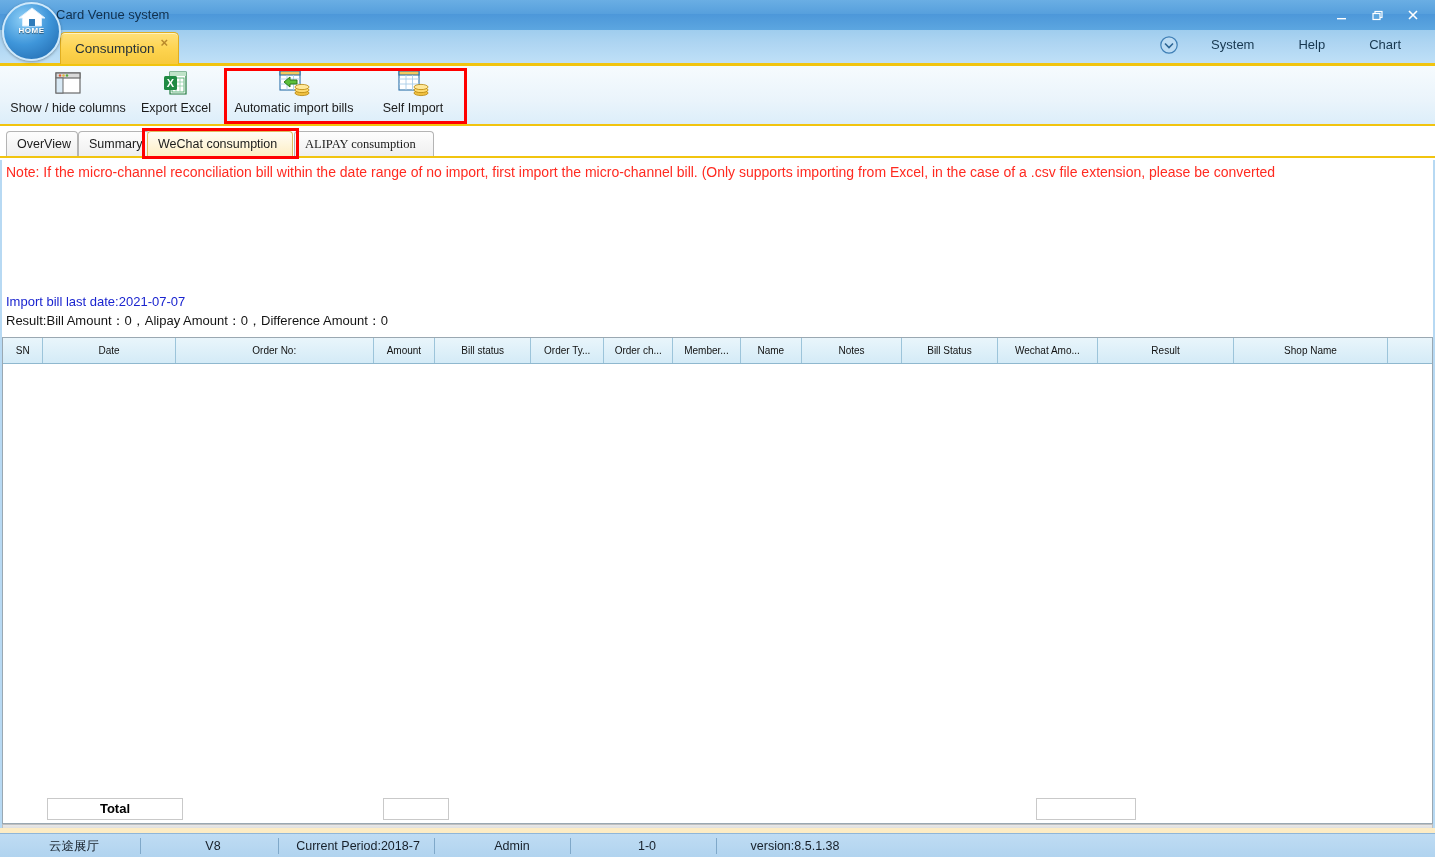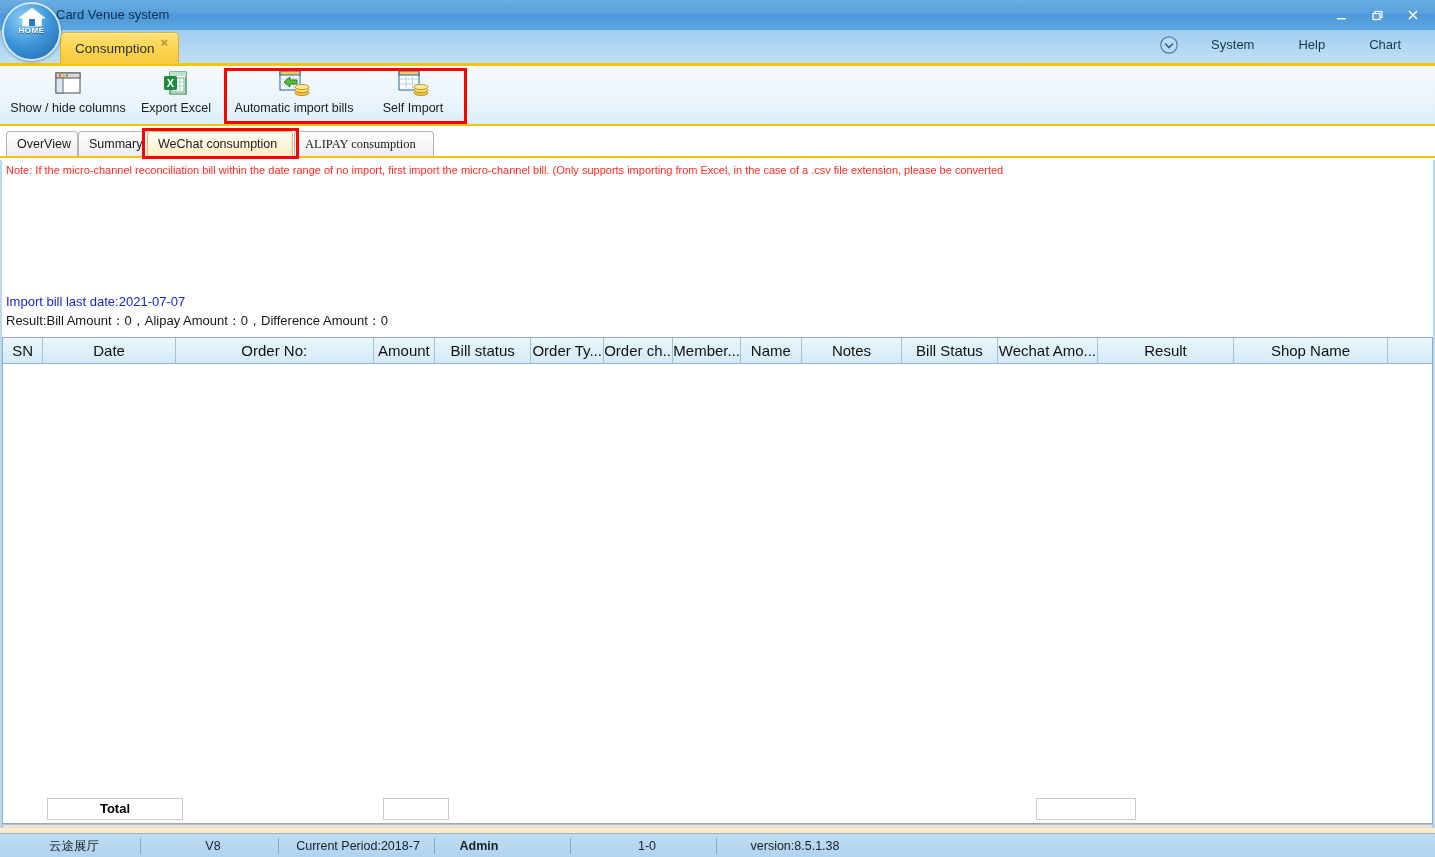--- a/index.html
+++ b/index.html
@@ -90,21 +90,21 @@
   }
   .subtabs-underline{position:absolute;left:0;top:156px;width:1435px;height:2px;background:#f1c40f;}
   .subtab-highlight{
     position:absolute;left:142px;top:128px;width:157px;height:31px;
     border:3px solid #ff0000;box-sizing:border-box;pointer-events:none;
   }
 
   
   .note{
     position:absolute;left:6px;top:164px;width:1420px;
-    font-size:11px;color:#ff2a20;white-space:nowrap;
+    font-size:14px;color:#ff2a20;white-space:nowrap;
   }
 
   
   .filters{position:absolute;left:0;top:190px;width:1435px;height:102px;background:#ffffff;}
   .lbl{position:absolute;font-size:13px;color:#1b1b1b;text-align:right;}
   .ctl{
     position:absolute;box-sizing:border-box;
     border:1px solid #aeb6bd;background:#ffffff;
     font-size:13px;color:#111;line-height:22px;height:24px;
     padding:0 4px;
@@ -137,21 +137,21 @@
   .resline.plain{color:#141414;top:312px;}
 
   
   .grid{
     position:absolute;left:2px;top:337px;width:1431px;height:481px;
     border:1px solid #9aa8b2;box-sizing:border-box;background:#ffffff;
   }
   .grid-head{position:relative;height:26px;width:100%;background:#dbeef8;
     border-bottom:1px solid #8fb8cf;box-sizing:border-box;display:flex;}
   .gh{
-    height:25px;line-height:25px;text-align:center;font-size:15px;color:#111;
+    height:25px;line-height:25px;text-align:center;font-size:10px;color:#111;
     border-right:1px solid #9cc4da;box-sizing:border-box;overflow:hidden;white-space:nowrap;
     background:linear-gradient(to bottom,#e9f5fb 0%,#d4ebf7 100%);
   }
   .grid-body{position:relative;height:452px;width:100%;background:#ffffff;}
 
   
   .totalbar{
     position:absolute;left:2px;top:795px;width:1431px;height:29px;
     border-left:1px solid #9aa8b2;border-right:1px solid #9aa8b2;border-bottom:1px solid #9aa8b2;
     background:#ffffff;box-sizing:border-box;
@@ -411,21 +411,21 @@
   <div class="grid-hscroll"></div>
 
   <div class="leftband"></div>
   <div class="rightband"></div>
   <div class="bottomband"></div>
 
   <div class="statusbar">
     <div class="st-cell" style="left:14px;width:120px;">云途展厅</div>
     <div class="st-cell" style="left:158px;width:110px;">V8</div>
     <div class="st-cell" style="left:282px;width:152px;">Current Period:2018-7</div>
-    <div class="st-cell" style="left:424px;width:110px;font-weight:bold;">Admin</div>
+    <div class="st-cell" style="left:457px;width:110px;">Admin</div>
     <div class="st-cell" style="left:592px;width:110px;">1-0</div>
     <div class="st-cell" style="left:720px;width:150px;">version:8.5.1.38</div>
     <div class="st-sep" style="left:140px;"></div>
     <div class="st-sep" style="left:278px;"></div>
     <div class="st-sep" style="left:434px;"></div>
     <div class="st-sep" style="left:570px;"></div>
     <div class="st-sep" style="left:716px;"></div>
   </div>
 
 </div>

